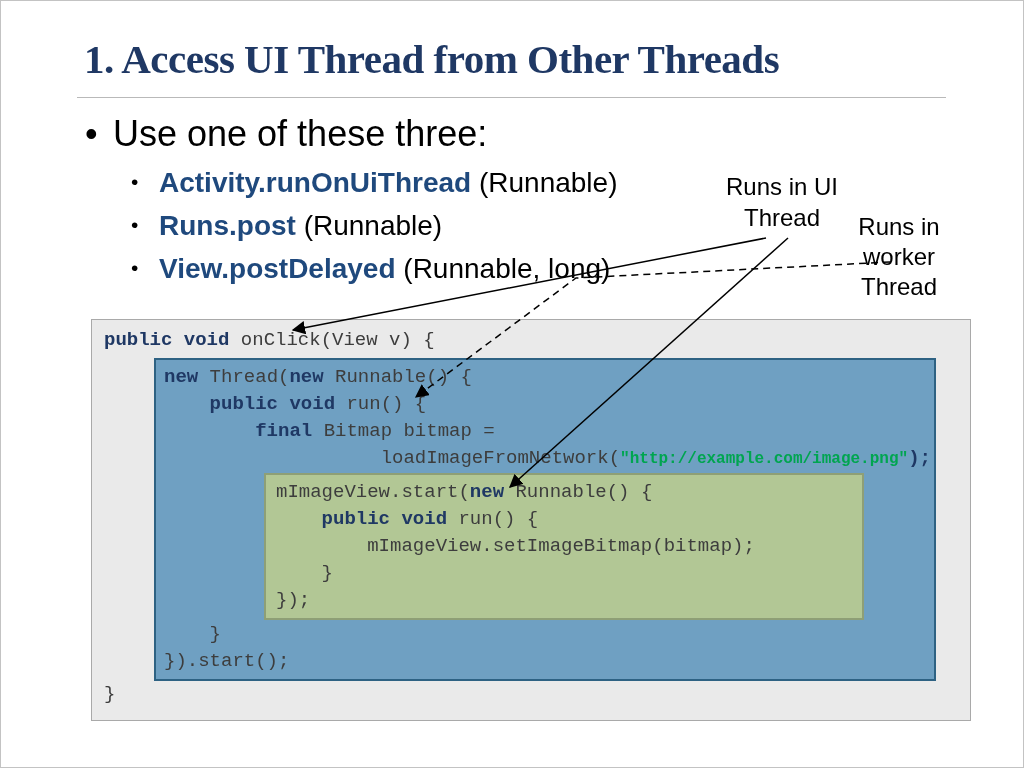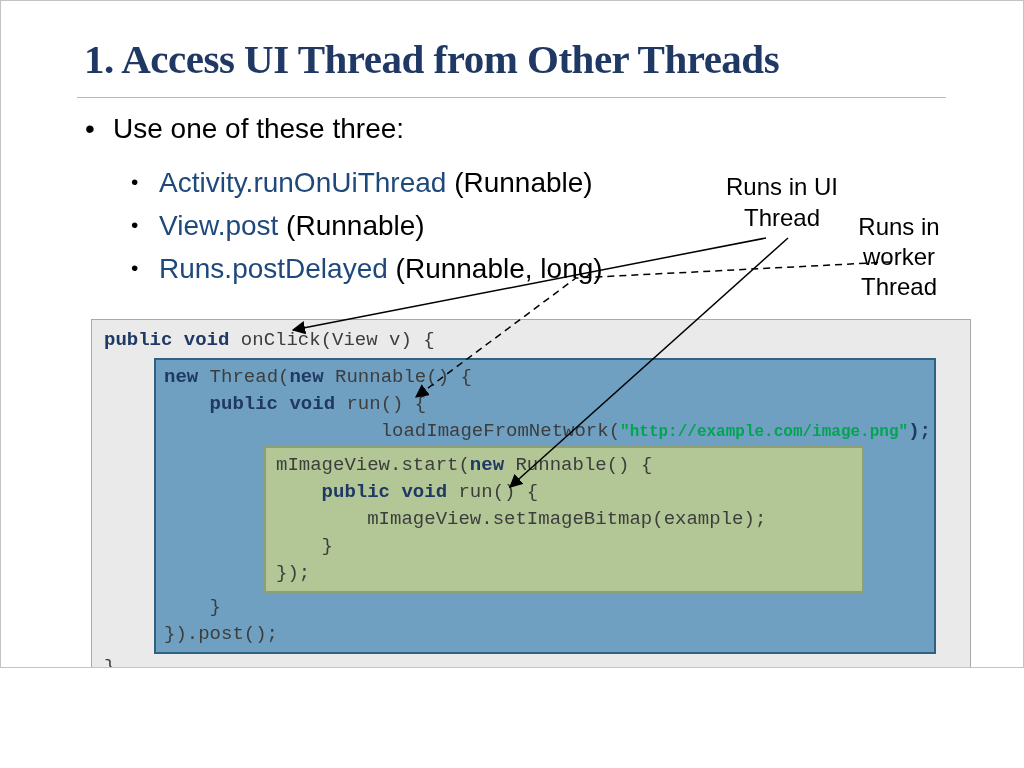--- a/index.html
+++ b/index.html
@@ -1,32 +1,32 @@
 <!DOCTYPE html>
 <html style="--c-title: #1F3864; --c-method: #1F497D; --c-kw: #1F3864; --c-str: #00A550; --c-outer: #EAEAEA; --c-blue: #6FA0C2; --c-blueb: #2E6283; --c-green: #B2C795; --c-greenb: #8E9F76;"><head>
 <meta charset="utf-8">
 <style>
   html, body { margin: 0; padding: 0; background: #ffffff; }
   .slide {
-    position: relative; width: 1024px; height: 668px; background: #ffffff;
+    position: relative; width: 1024px; height: 768px; background: #ffffff;
     border: 1px solid #c3c3c3; box-sizing: border-box; overflow: hidden;
     font-family: "Liberation Sans", sans-serif;
   }
   .title {
     position: absolute; left: 83px; top: 34px;
     font-family: "Liberation Serif", serif; font-weight: bold; font-size: 41px;
     color: var(--c-title, #1F3864); letter-spacing: -0.5px; white-space: nowrap;
   }
   .rule { position: absolute; left: 76px; top: 96px; width: 869px; height: 1px; background: #b9b9b9; }
 
-  .b-main { position: absolute; left: 84px; top: 112px; font-size: 28px; color: #000; white-space: nowrap; }
+  .b-main { position: absolute; left: 84px; top: 112px; font-size: 36px; color: #000; white-space: nowrap; }
   .b-main .dot { display: inline-block; width: 28px; }
   .sub { position: absolute; left: 130px; font-size: 28px; color: #000; white-space: nowrap; }
   .sub .dot { display: inline-block; width: 28px; font-size: 21px; vertical-align: 3px; }
-  .sub .method { font-weight: normal; color: var(--c-method, #1F497D); }
+  .sub .method { font-weight: bold; color: var(--c-method, #1F497D); }
 
   .label { position: absolute; font-size: 24px; line-height: 31px; color: #000; text-align: center; white-space: pre-line; }
   #label-ui { left: 716px; top: 170px; width: 130px; }
   #label-worker { left: 850px; top: 211px; width: 96px; line-height: 30px; }
 
   .code-outer {
     position: absolute; left: 90px; top: 318px; width: 880px; height: 402px; box-sizing: border-box;
     background: var(--c-outer, #EAEAEA); border: 1px solid #a9a9a9;
     padding: 7px 12px 6px 12px; font-family: Liberation Mono, monospace;
   }
@@ -56,54 +56,55 @@
   <div class="rule"></div>
 
   <div class="b-main">
     <span class="dot">•</span><span>Use one of these three:</span>
   </div>
 
   <div class="sub" style="top:166px">
     <span class="dot">•</span><span class="method">Activity.runOnUiThread</span><span> (Runnable)</span>
   </div>
   <div class="sub" style="top:209px">
-    <span class="dot">•</span><span class="method">View.post</span><span> (Runnable)</span>
+    <span class="dot">•</span><span class="method">Runs.post</span><span> (Runnable)</span>
   </div>
   <div class="sub" style="top:252px">
-    <span class="dot">•</span><span class="method">Runs.postDelayed</span><span> (Runnable, long)</span>
+    <span class="dot">•</span><span class="method">View.postDelayed</span><span> (Runnable, long)</span>
   </div>
 
   <div class="label" id="label-ui">Runs in UI
 Thread</div>
   <div class="label" id="label-worker">Runs in
 worker
 Thread</div>
 
   <div class="code-outer">
     <div id="outer-top">
         <div class="code-line"><span class="kw">public void</span><span class="pl"> onClick(View v) {</span></div>
       </div>
     <div class="code-blue">
       <div id="blue-top">
           <div class="code-line"><span class="kw">new</span><span class="pl"> Thread(</span><span class="kw">new</span><span class="pl"> Runnable() {</span></div>
           <div class="code-line"><span class="pl">    </span><span class="kw">public void</span><span class="pl"> run() {</span></div>
+          <div class="code-line"><span class="pl">        </span><span class="kw">final</span><span class="pl"> Bitmap bitmap = </span></div>
           <div class="code-line"><span class="pl">                   loadImageFromNetwork(</span><span class="str">"http://example.com/image.png"</span><span class="kw">);</span></div>
         </div>
       <div class="code-green">
         <div id="green">
             <div class="code-line"><span class="pl">mImageView.start(</span><span class="kw">new</span><span class="pl"> Runnable() {</span></div>
             <div class="code-line"><span class="pl">    </span><span class="kw">public void</span><span class="pl"> run() {</span></div>
-            <div class="code-line"><span class="pl">        mImageView.setImageBitmap(example);</span></div>
+            <div class="code-line"><span class="pl">        mImageView.setImageBitmap(bitmap);</span></div>
             <div class="code-line"><span class="pl">    }</span></div>
             <div class="code-line"><span class="pl">});</span></div>
           </div>
       </div>
       <div id="blue-bottom">
           <div class="code-line"><span class="pl">    }</span></div>
-          <div class="code-line"><span class="pl">}).post();</span></div>
+          <div class="code-line"><span class="pl">}).start();</span></div>
         </div>
     </div>
     <div id="outer-bottom">
         <div class="code-line"><span class="pl">}</span></div>
       </div>
   </div>
 
   <svg class="arrows" viewBox="0 0 1024 768" xmlns="http://www.w3.org/2000/svg">
     <defs>
       <marker id="ah" viewBox="0 0 10 10" refX="9" refY="5" markerWidth="9" markerHeight="9" orient="auto">

